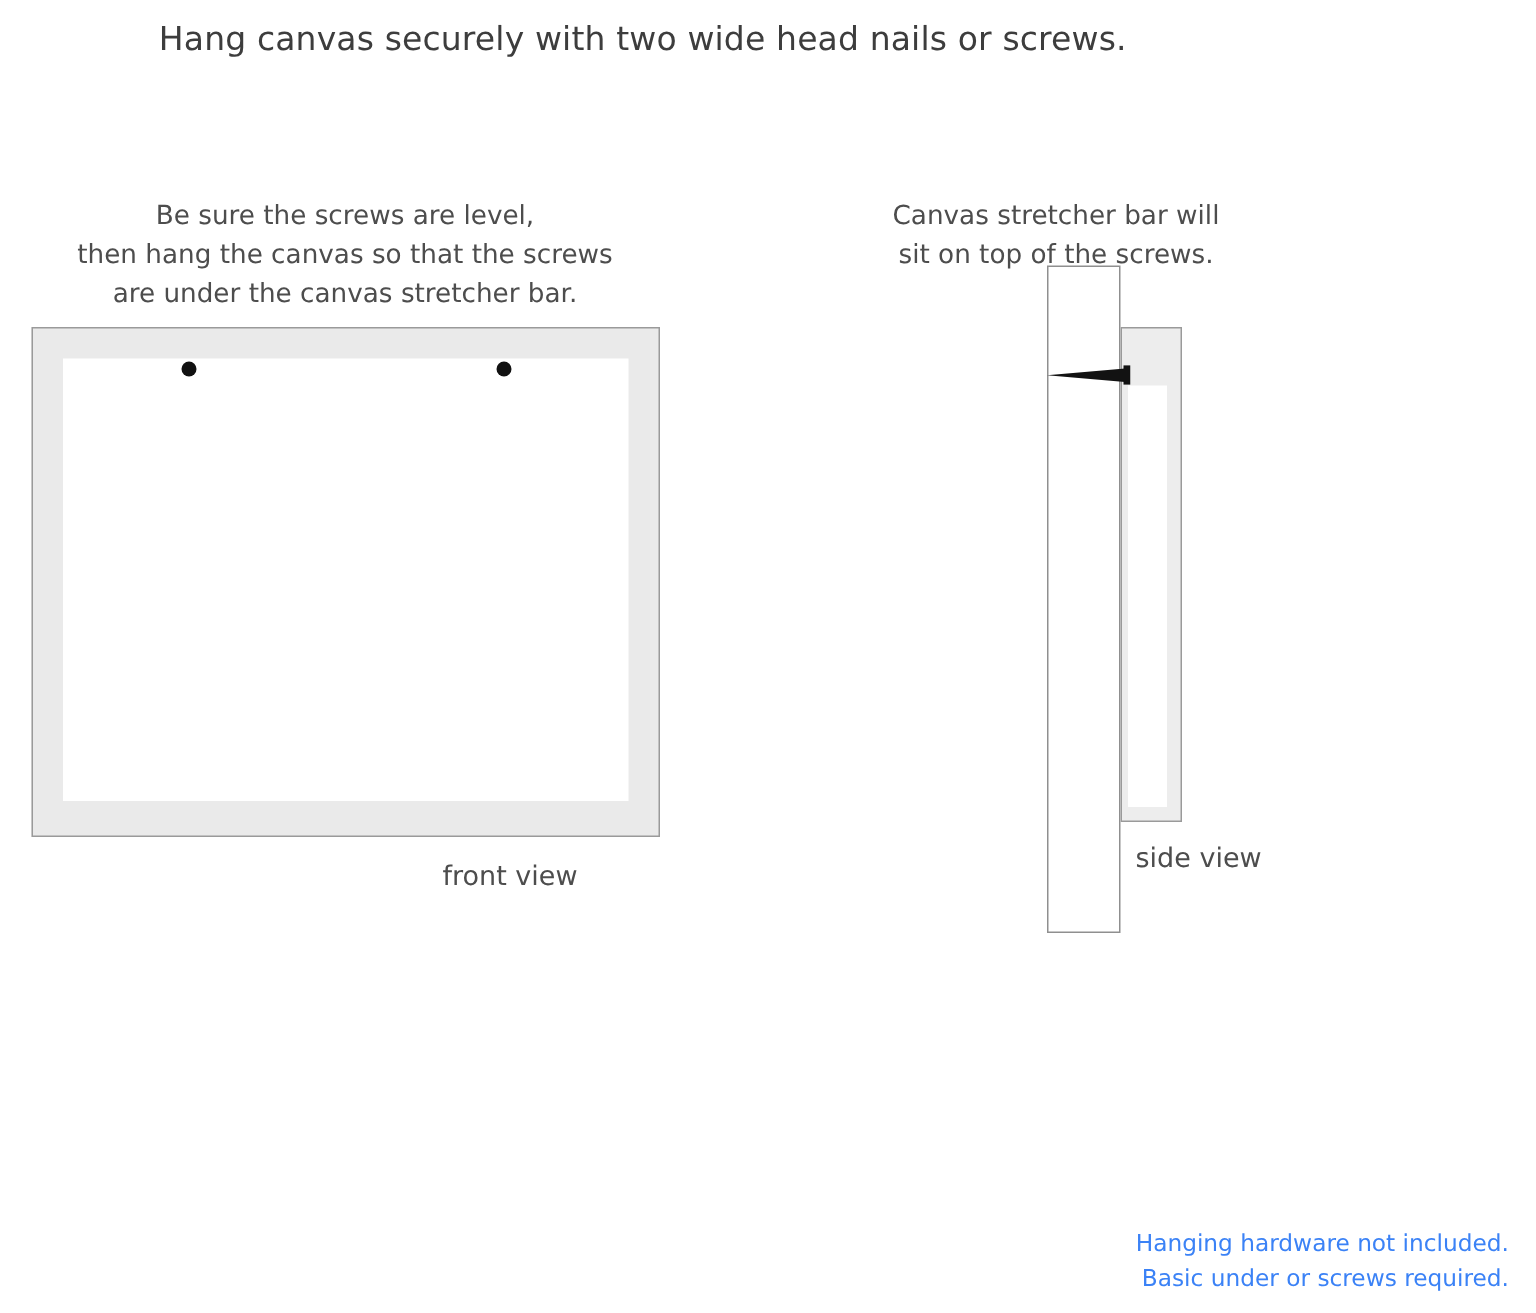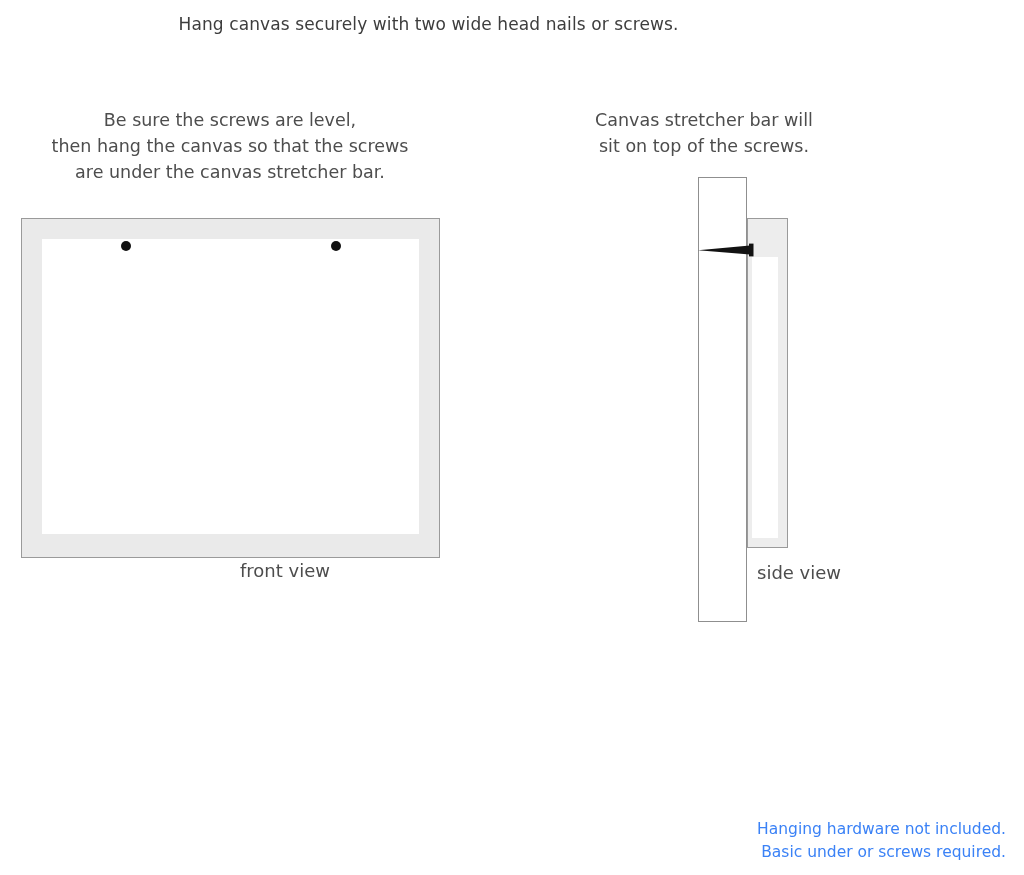--- a/index.html
+++ b/index.html
@@ -16,34 +16,35 @@
     overflow: hidden;
   }
 
   
   .title {
     position: absolute;
     left: 0;
     top: 14px;
     width: 857px;
     text-align: center;
-    font-size: 17px;
+    font-size: 22px;
     font-weight: 400;
     color: #3d3d3d;
     letter-spacing: 0.1px;
     white-space: nowrap;
   }
 
   
   .caption {
     position: absolute;
     font-size: 17.5px;
     line-height: 26px;
     color: #4d4d4d;
     text-align: center;
+    margin-top: 24px;
   }
   .caption-left {
     left: 20px;
     top: 107px;
     width: 420px;
   }
   .caption-right {
     left: 578px;
     top: 107px;
     width: 252px;
@@ -52,23 +53,23 @@
 
   
   .view-label {
     position: absolute;
     font-size: 18px;
     color: #4d4d4d;
     white-space: nowrap;
   }
   .label-front {
     left: 240px;
-    top: 560px;
+    top: 574px;
     width: 200px;
-    text-align: left;
+    text-align: center;
   }
   .label-side {
     left: 757px;
     top: 562px;
     text-align: left;
   }
 
   
   .front-view {
     position: absolute;

